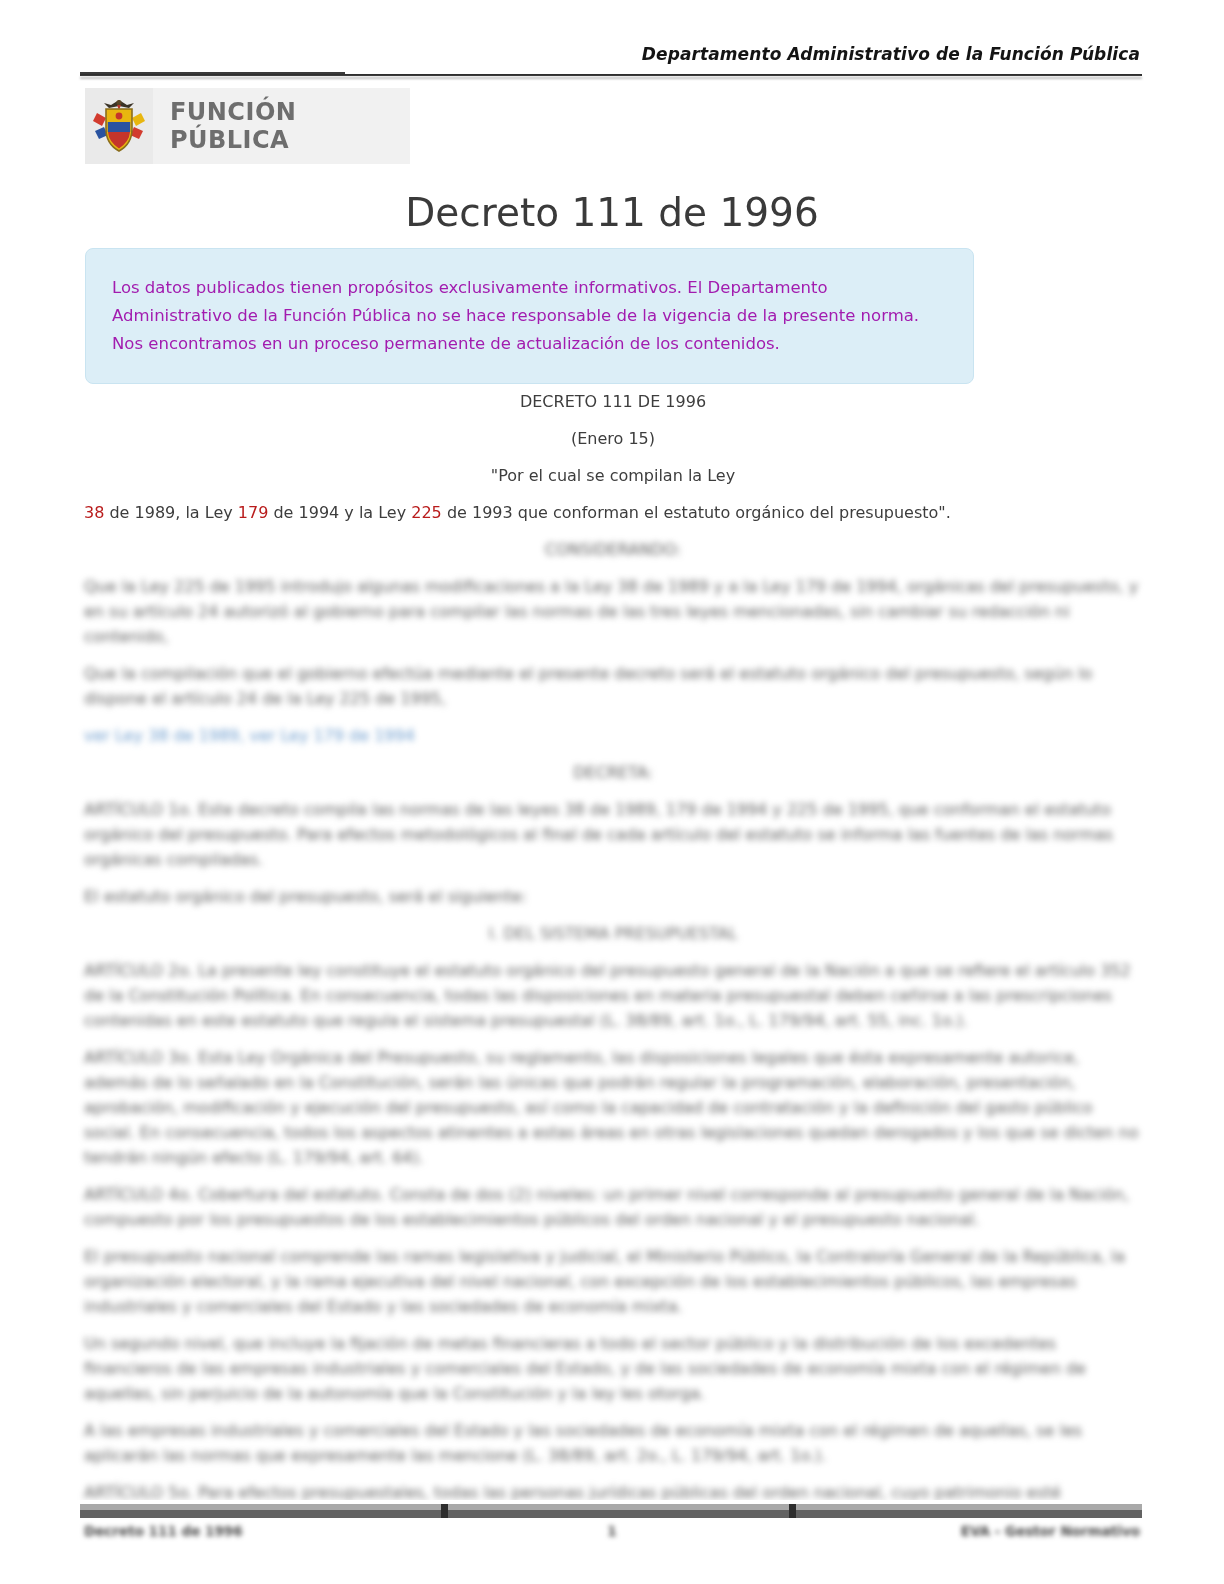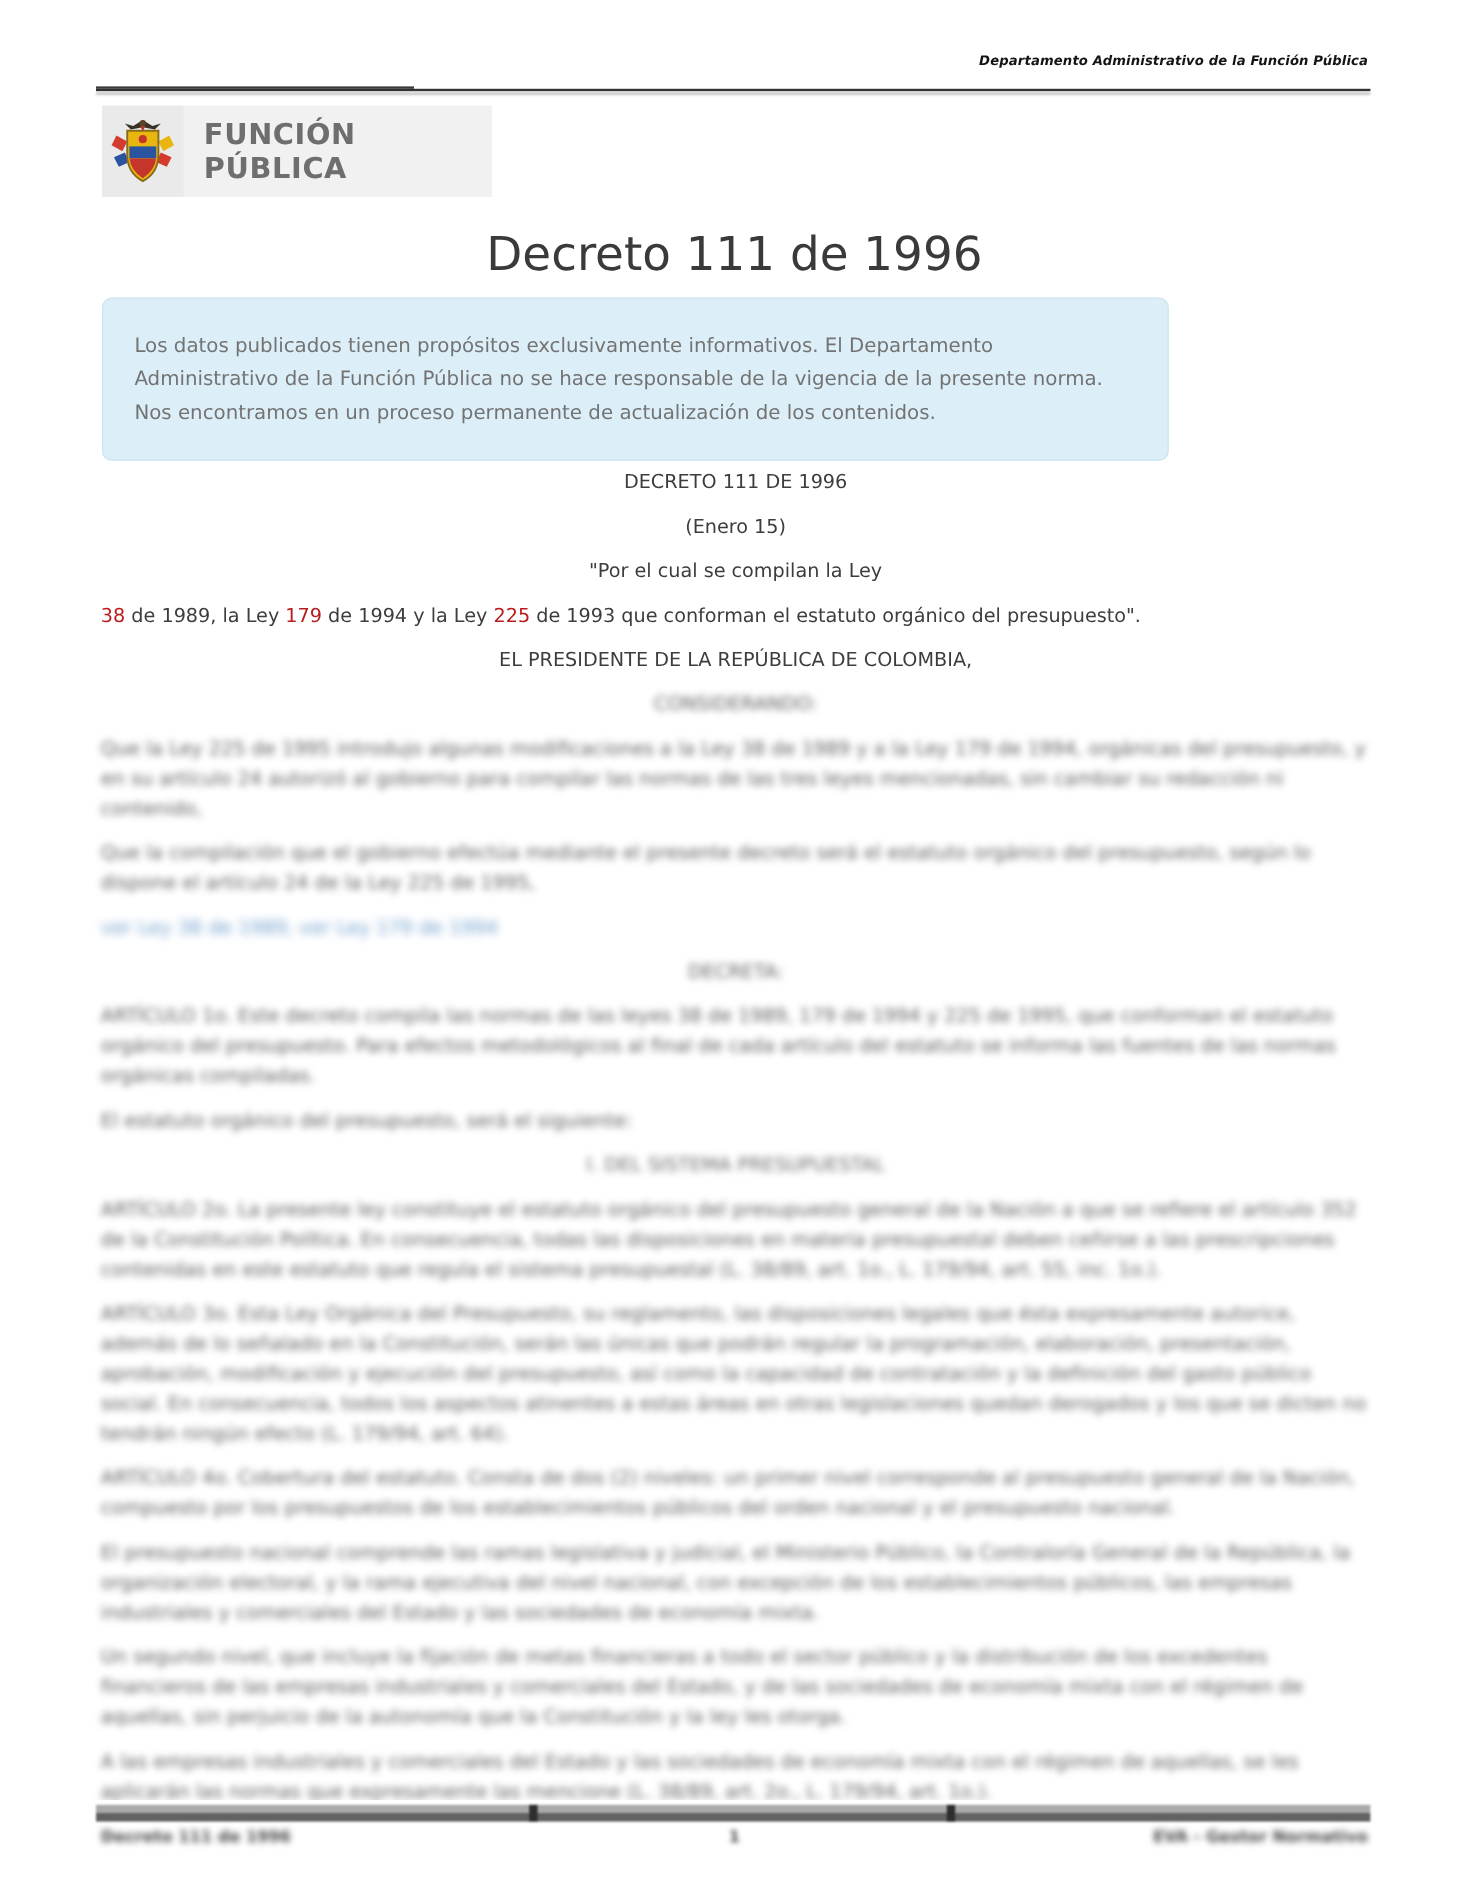--- a/index.html
+++ b/index.html
@@ -8,21 +8,21 @@
     width:1224px; height:1584px;
     background:#ffffff;
     overflow:hidden;
     font-family:"DejaVu Sans","Liberation Sans",sans-serif;
     color:#3d3d3d;
   }
 
   
   .dept-header {
     position:absolute; top:44px; right:84px;
-    font-size:11px; font-weight:bold; font-style:italic; color:#141414;
+    font-size:17px; font-weight:bold; font-style:italic; color:#141414;
     letter-spacing:.1px;
   }
   .top-rule { position:absolute; top:74px; left:80px; right:82px; height:2px; background:#2f2f2f; }
   .top-rule-echo { position:absolute; top:77px; left:80px; right:82px; height:2px; background:#bdbdbd; filter:blur(1.1px); }
   .top-rule-left { position:absolute; top:72px; left:80px; width:265px; height:2px; background:#3a3a3a; }
 
   
   .logo {
     position:absolute; top:88px; left:85px;
     width:325px; height:76px;
@@ -44,21 +44,21 @@
     text-align:center;
     font-size:39px; font-weight:400; color:#3a3a3a;
   }
 
   
   .notice {
     position:absolute; top:248px; left:85px;
     box-sizing:border-box; width:889px; min-height:110px;
     background:#dceef7; border:1px solid #c9e4f1; border-radius:8px;
     padding:25px 26px;
-    color:#737373; font-size:16.5px; line-height:28px;
+    color:#a21caf; font-size:16.5px; line-height:28px;
   }
 
   
   .doc {
     position:absolute; top:389px; left:84px; width:1058px;
     font-size:16px; line-height:25px; color:#3d3d3d;
   }
   .doc p { margin:0 0 12px 0; }
   .center { text-align:center; }
   .doc a.law-link { color:#b91c1c; text-decoration:none; }
@@ -124,21 +124,20 @@
 
   <div class="notice">
     <span>Los datos publicados tienen propósitos exclusivamente informativos. El Departamento Administrativo de la Función Pública no se hace responsable de la vigencia de la presente norma. Nos encontramos en un proceso permanente de actualización de los contenidos.</span>
   </div>
 
   <div class="doc">
     <p class="center">DECRETO 111 DE 1996</p>
     <p class="center">(Enero 15)</p>
     <p class="center">"Por el cual se compilan la Ley</p>
     <p><a class="law-link" href="#">38</a><span> de 1989, la Ley </span><a class="law-link" href="#">179</a><span> de 1994 y la Ley </span><a class="law-link" href="#">225</a><span> de 1993 que conforman el estatuto orgánico del presupuesto".</span></p>
-    <p class="center">EL PRESIDENTE DE LA REPÚBLICA DE COLOMBIA,</p>
 
     <p class="center blur">CONSIDERANDO:</p>
     <p class="blur">Que la Ley 225 de 1995 introdujo algunas modificaciones a la Ley 38 de 1989 y a la Ley 179 de 1994, orgánicas del presupuesto, y en su artículo 24 autorizó al gobierno para compilar las normas de las tres leyes mencionadas, sin cambiar su redacción ni contenido,</p>
     <p class="blur">Que la compilación que el gobierno efectúa mediante el presente decreto será el estatuto orgánico del presupuesto, según lo dispone el artículo 24 de la Ley 225 de 1995,</p>
     <p class="blur-link">ver Ley 38 de 1989, ver Ley 179 de 1994</p>
     <p class="center blur">DECRETA:</p>
     <p class="blur">ARTÍCULO 1o. Este decreto compila las normas de las leyes 38 de 1989, 179 de 1994 y 225 de 1995, que conforman el estatuto orgánico del presupuesto. Para efectos metodológicos al final de cada artículo del estatuto se informa las fuentes de las normas orgánicas compiladas.</p>
     <p class="blur">El estatuto orgánico del presupuesto, será el siguiente:</p>
     <p class="center blur-strong">I. DEL SISTEMA PRESUPUESTAL</p>
     <p class="blur">ARTÍCULO 2o. La presente ley constituye el estatuto orgánico del presupuesto general de la Nación a que se refiere el artículo 352 de la Constitución Política. En consecuencia, todas las disposiciones en materia presupuestal deben ceñirse a las prescripciones contenidas en este estatuto que regula el sistema presupuestal (L. 38/89, art. 1o., L. 179/94, art. 55, inc. 1o.).</p>

